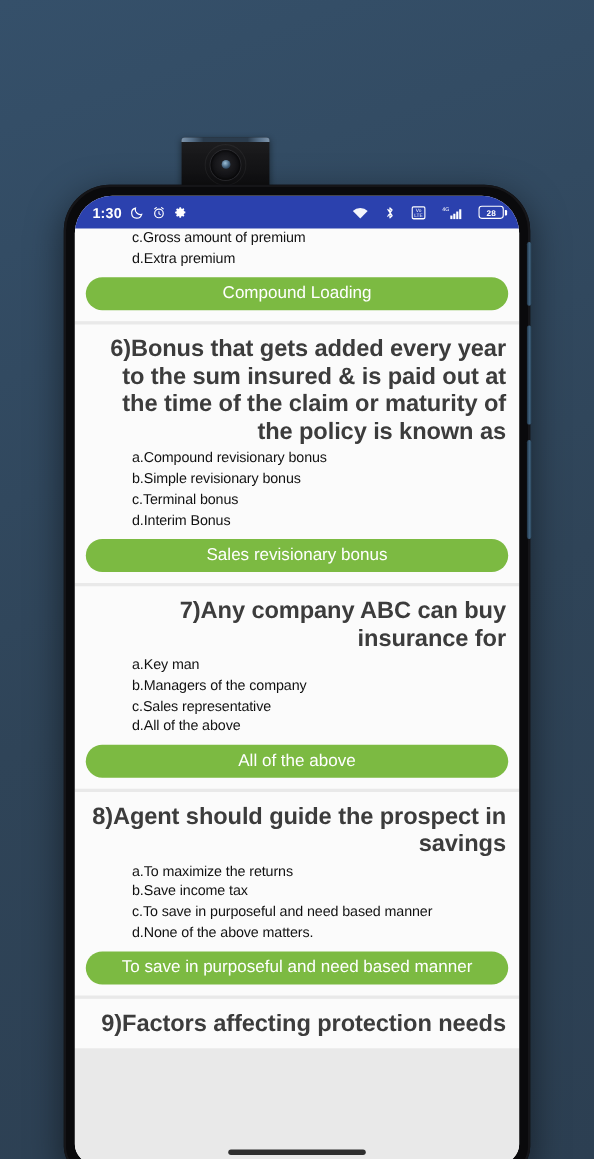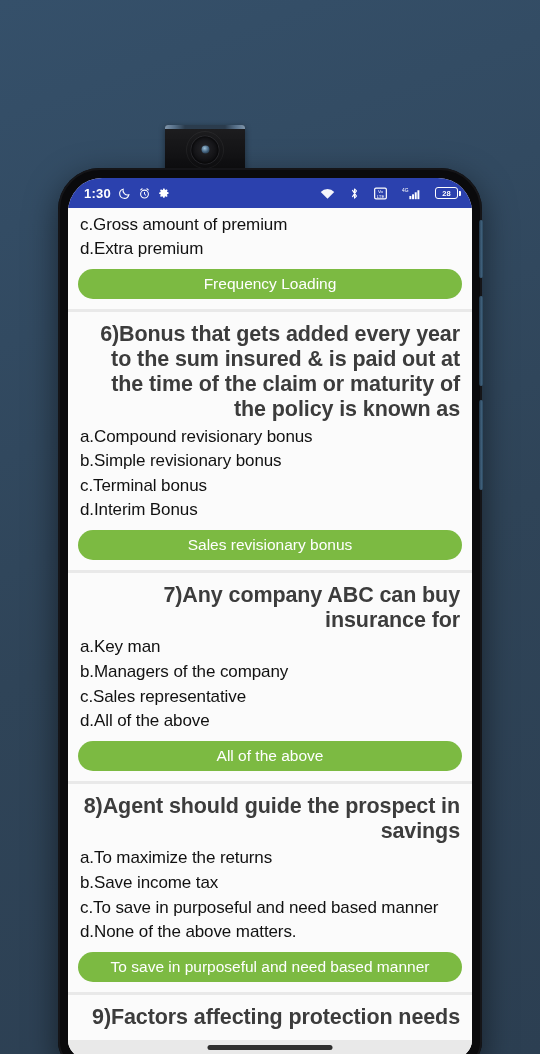--- a/index.html
+++ b/index.html
@@ -196,25 +196,26 @@
   .q-text {
     font-size: 21.5px;
     font-weight: bold;
     color: #3c3c3c;
     line-height: 1.17;
     padding: 4px 12px 2px 12px;
     letter-spacing: -.1px;
     text-align: right;
   }
   .opt {
-    font-size: 17px;
+    font-size: 13px;
     color: #111111;
     line-height: 1.45;
     padding: 0 12px;
     letter-spacing: -.1px;
+    margin-left: 40px;
   }
   .answer-pill {
     margin: 7px 10px 2px 10px;
     background: #7cba42;
     color: #ffffff;
     border-radius: 18px;
     text-align: center;
     font-size: 15.5px;
     padding: 6px 10px 7px;
     line-height: 1.1;
@@ -305,21 +306,21 @@
       </div>
     </div>
 
 
     <div class="content">
 
       <div class="card">
         <div class="opt">b.Loading</div>
         <div class="opt">c.Gross amount of premium</div>
         <div class="opt">d.Extra premium</div>
-        <div class="answer-pill">Frequency Loading</div>
+        <div class="answer-pill">Compound Loading</div>
       </div>
 
       <div class="card">
         <div class="q-text">6)Bonus that gets added every year to the sum insured &amp; is paid out at the time of the claim or maturity of the policy is known as</div>
         <div class="opt">a.Compound revisionary bonus</div>
         <div class="opt">b.Simple revisionary bonus</div>
         <div class="opt">c.Terminal bonus</div>
         <div class="opt">d.Interim Bonus</div>
         <div class="answer-pill">Sales revisionary bonus</div>
       </div>

